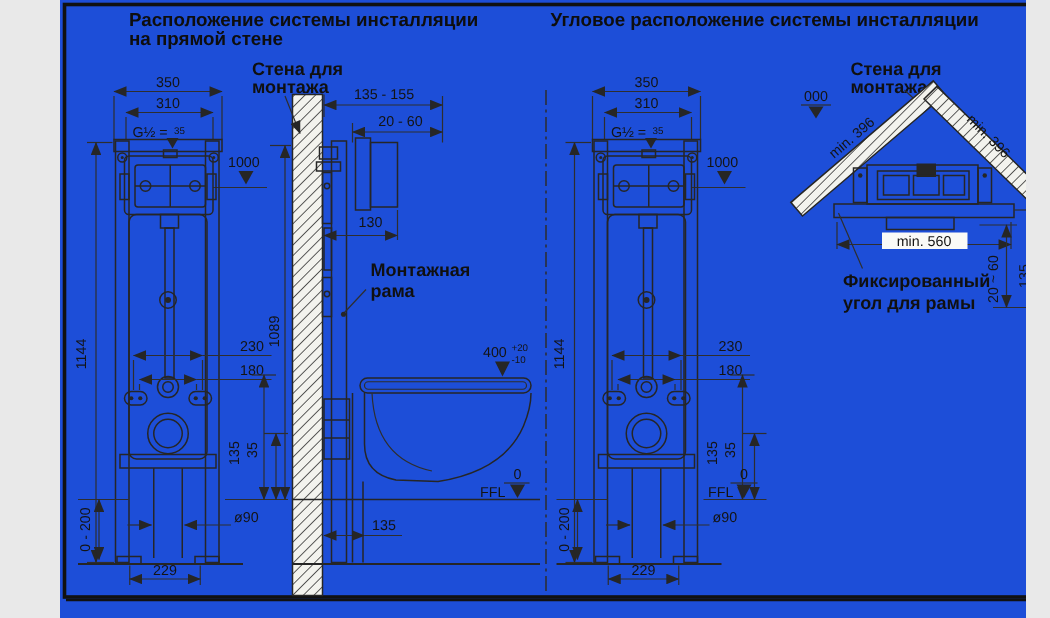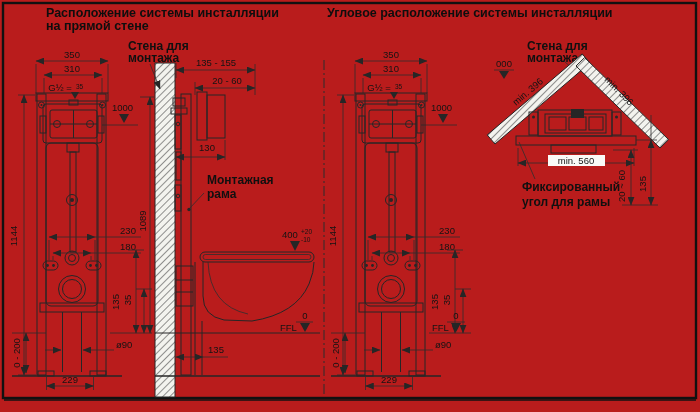--- a/index.html
+++ b/index.html
@@ -1,16 +1,16 @@
 <!DOCTYPE html>
 <html><head>
 <meta charset="utf-8">
 <style>
   html,body{margin:0;padding:0;background:#e9e9e9;}
-  #stage{width:700px;height:412px;background:#b91c1c;position:relative;overflow:hidden;}
+  #stage{width:644px;height:412px;background:#1d4ed8;position:relative;overflow:hidden;margin-left:40px;}
   .tt{font-family:"Liberation Sans",sans-serif;font-size:12.5px;font-weight:bold;fill:#0e0e0e;}
   .bt{font-family:"Liberation Sans",sans-serif;font-size:12px;font-weight:bold;fill:#101010;}
   .dt{font-family:"Liberation Sans",sans-serif;font-size:9.5px;fill:#141414;}
   .ds{font-family:"Liberation Sans",sans-serif;font-size:6.5px;fill:#141414;}
   .o{fill:none;stroke:#262626;stroke-width:1;}
   .o2{fill:none;stroke:#262626;stroke-width:1.4;}
   .d{fill:none;stroke:#2e2e2e;stroke-width:.8;}
   .f{fill:#262626;stroke:none;}
   .wf{fill:#fafaf7;}
 </style>

